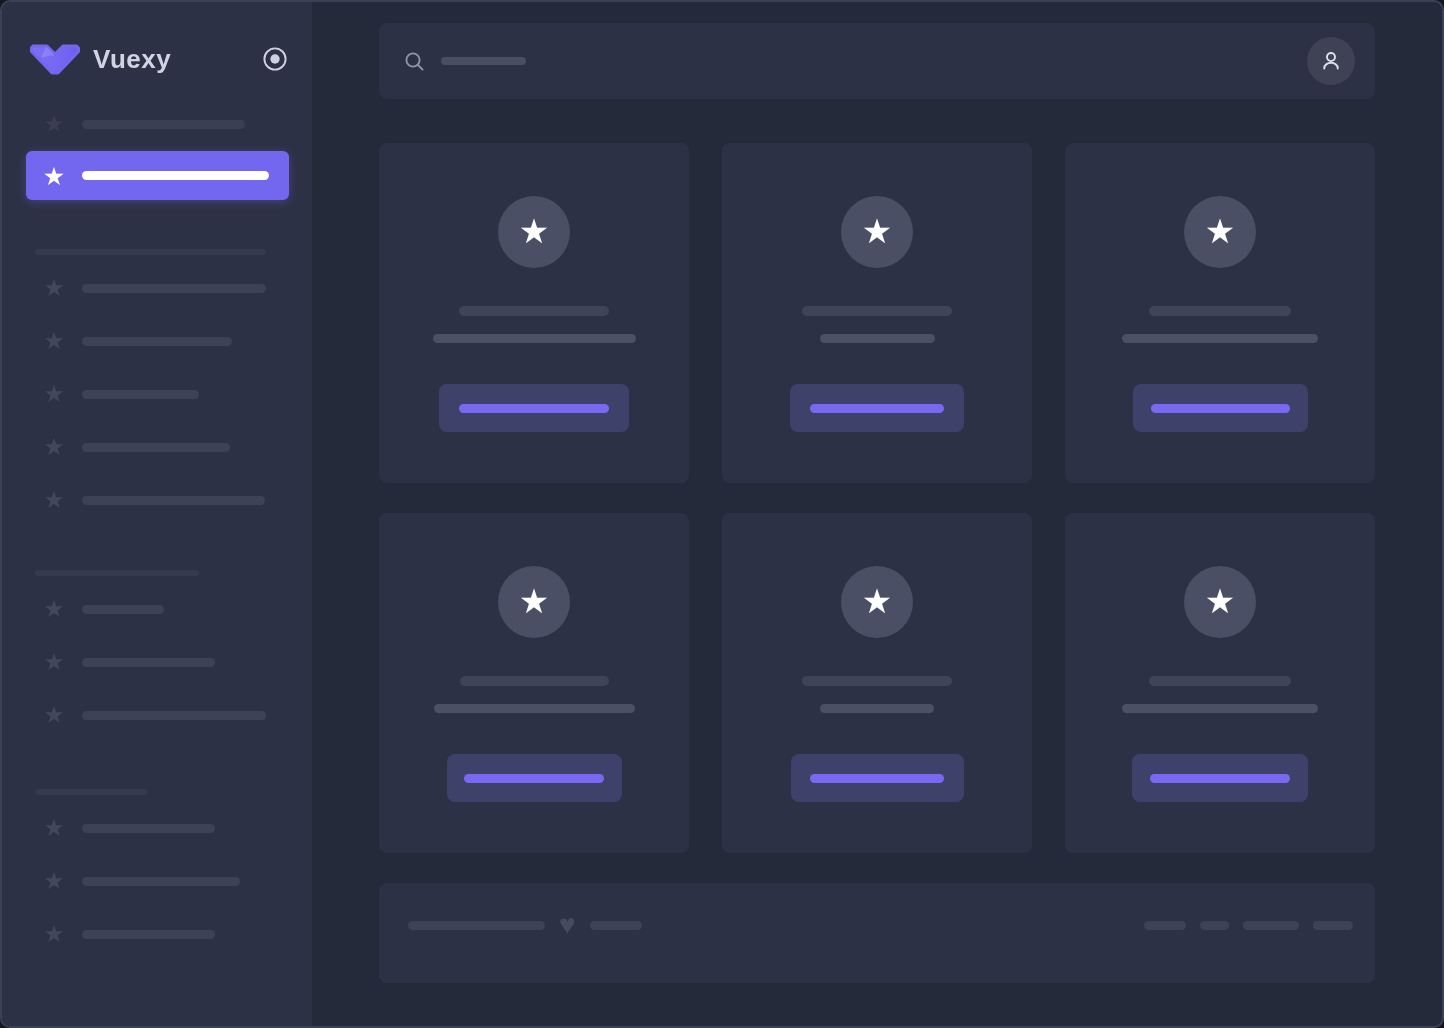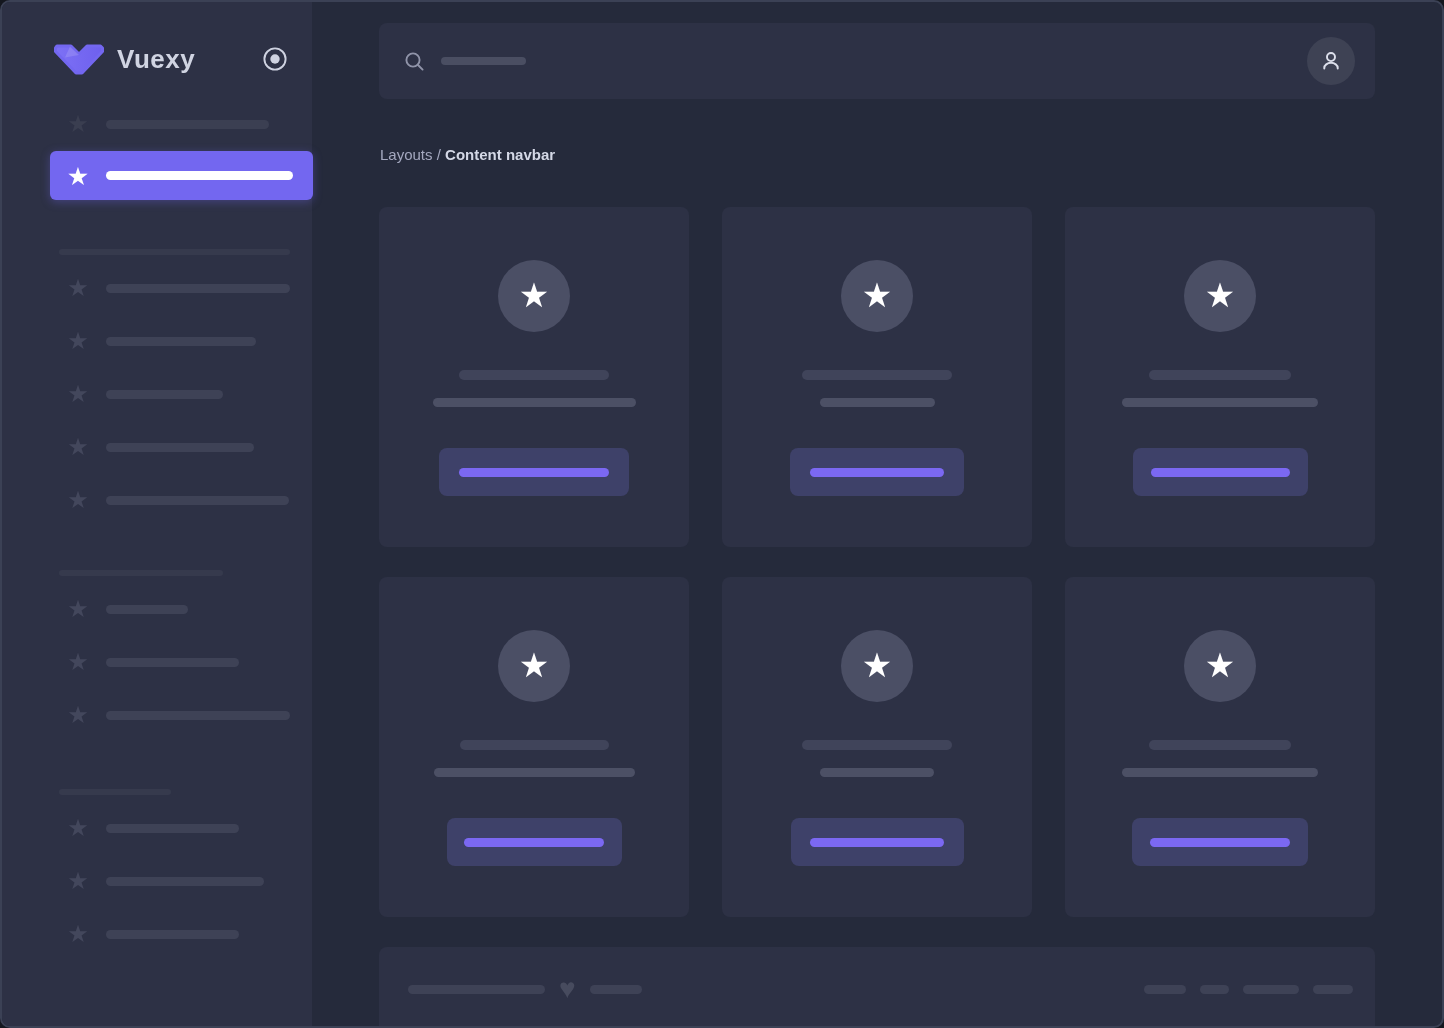--- a/index.html
+++ b/index.html
@@ -8,21 +8,21 @@
 
   .frame {
     position:relative; width:1444px; height:1028px;
     background:#252a3b; border:2px solid #3b4155; border-radius:10px;
     overflow:hidden;
   }
 
   
   .sidebar {
     position:absolute; left:0; top:0; width:310px; height:100%;
-    background:#2d3145; display:flex; flex-direction:column;padding-left:24px;
+    background:#2d3145; display:flex; flex-direction:column;
   }
   .logo-row { display:flex; align-items:center; padding:34px 24px 0 28px; height:80px; }
   .logo-mark { width:50px; height:31px; flex:0 0 auto; }
   .logo-text { color:#d0d4e2; font-size:26px; font-weight:700; letter-spacing:.5px; margin-left:13px; }
   .menu-toggle { margin-left:auto; width:26px; height:26px; cursor:pointer; }
 
   .side-nav { display:flex; flex-direction:column; padding-top:28px; }
   .srow { display:flex; align-items:center; height:28px; margin-bottom:25px; padding-left:40px; }
   .s-star { font-size:24px; line-height:28px; width:24px; text-align:center; color:#43475c; }
   .s-bar { height:9px; border-radius:5px; background:#3e4256; margin-left:16px; }
@@ -200,23 +200,20 @@
         <span class="search-bar-skel"></span>
       </div>
       <div class="avatar">
         <svg width="26" height="26" viewBox="0 0 24 24">
           <circle cx="12" cy="8.4" r="3.7" fill="none" stroke="#dcdfeb" stroke-width="1.8"></circle>
           <path d="M5.8 19 v-0.5 a6.2 4.8 0 0 1 12.4 0 v0.5" fill="none" stroke="#dcdfeb" stroke-width="1.8" stroke-linecap="round"></path>
         </svg>
       </div>
     </header>
 
-    <div class="breadcrumb">
-      <span class="crumb-parent">Layouts</span><span class="crumb-sep"> / </span><span class="crumb-current">Content navbar</span>
-    </div>
 
     <div class="grid">
 
         <div class="card">
           <div class="card-avatar">
             <span class="card-star">★</span>
           </div>
           <div class="card-line l1" style="width: 150px;"></div>
           <div class="card-line l2" style="width: 203px;"></div>
           <div class="card-btn" style="width: 190px;">

